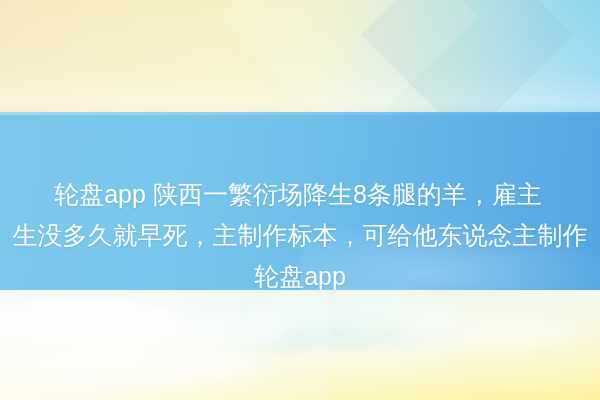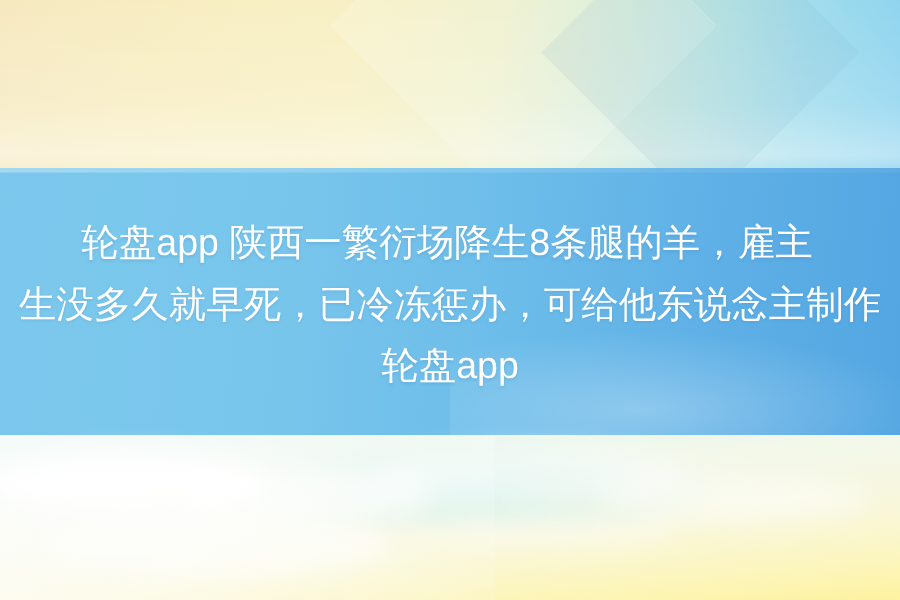--- a/index.html
+++ b/index.html
@@ -161,21 +161,21 @@
         rgba(150,225,235,0.40) 0%,
         rgba(150,225,235,0.00) 72%);
     filter: blur(4px);
   }
 
   
 
   .headline {
     position: absolute;
     left: 0;
-    top: 142px;
+    top: 174px;
     width: 600px;
     height: 125px;
     color: #ffffff;
     font-size: 25px;
     line-height: 41px;
     font-weight: 400;
     text-align: center;
     white-space: nowrap;
     letter-spacing: 0px;
     text-shadow: 0 1px 2px rgba(70,140,190,0.30);
@@ -208,17 +208,17 @@
   <div class="cloud cloud-a"></div>
   <div class="cloud cloud-b"></div>
   <div class="cloud cloud-c"></div>
   <div class="cloud cloud-d"></div>
   <div class="cloud cloud-e"></div>
   <div class="cloud cloud-f"></div>
   <div class="bg-bottom-left-wash"></div>
 
   <div class="headline">
     <span class="line line-1">轮盘app 陕西一繁衍场降生8条腿的羊，雇主</span>
-    <span class="line line-2">生没多久就早死，已冷冻惩办，可给他东说念主制作</span>
+    <span class="line line-2">生没多久就早死，主制作标本，可给他东说念主制作</span>
     <span class="line line-3">轮盘app</span>
   </div>
 
 </div>
 
 </body></html>

